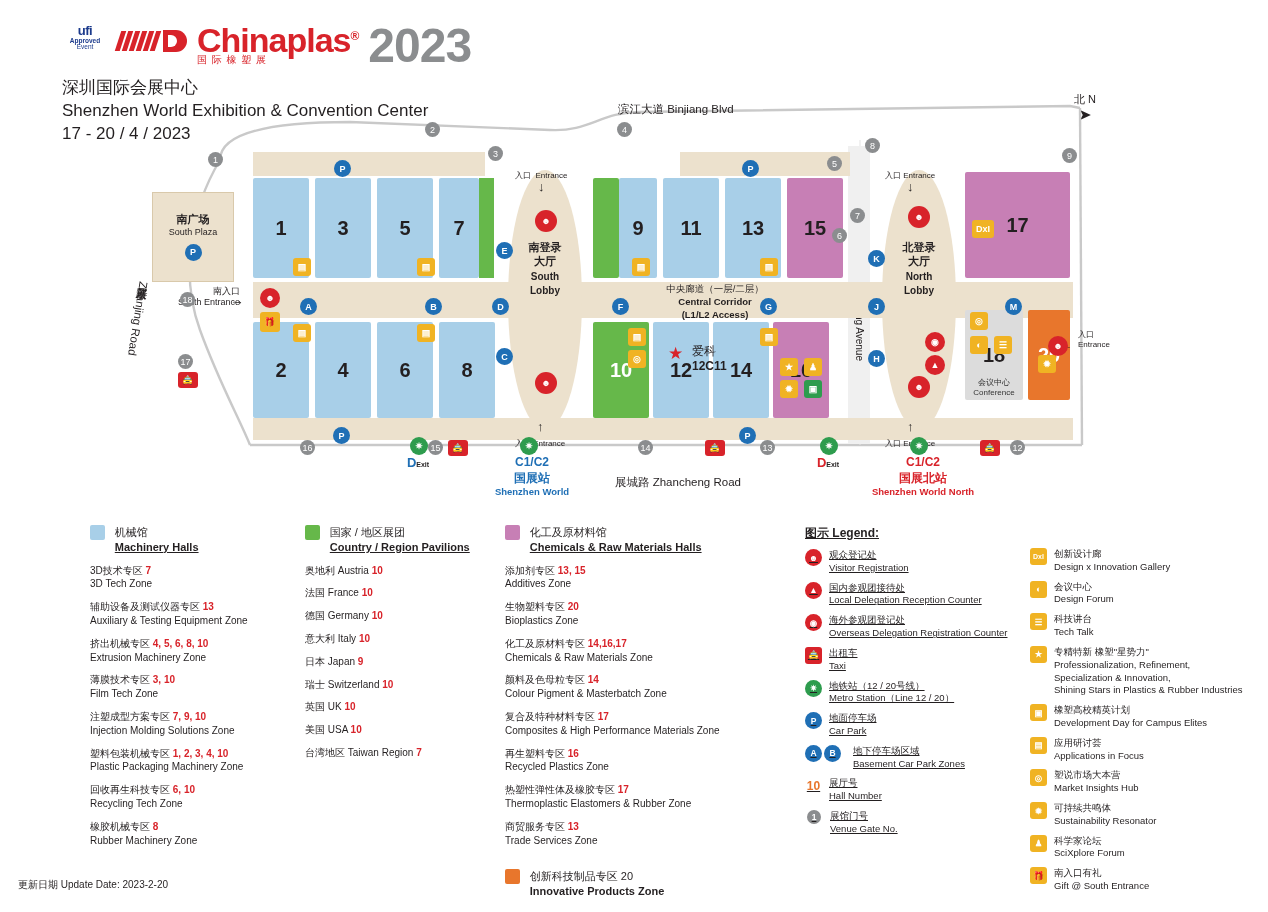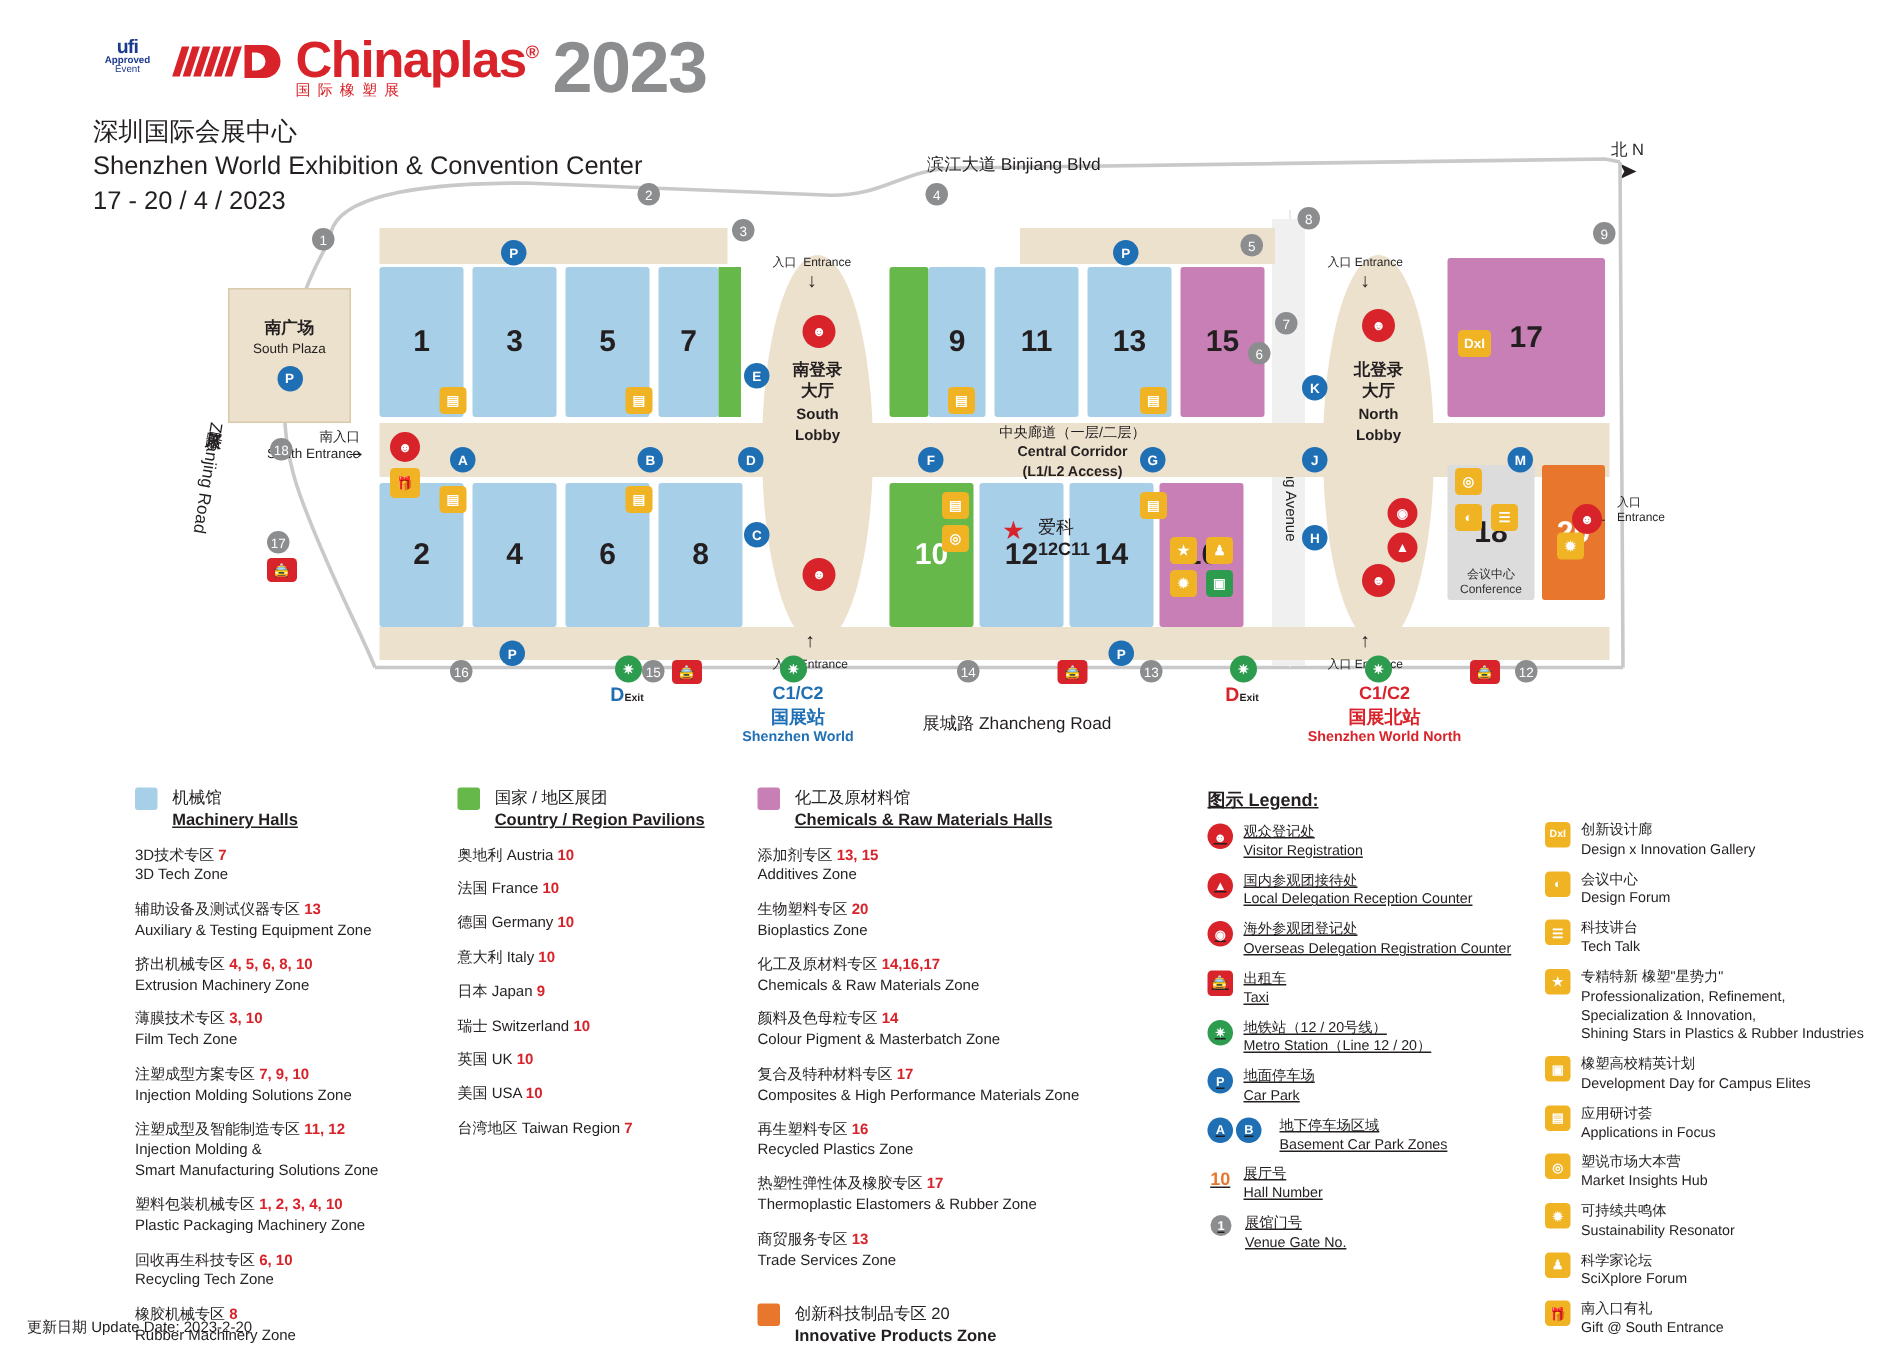--- a/index.html
+++ b/index.html
@@ -338,22 +338,20 @@
         <span class="cat-title">
           <span class="cn">机械馆</span>
           <span class="en">Machinery Halls</span>
         </span>
       </div>
       <div class="entry"><span class="cn">3D技术专区</span> <span class="num">7</span><br><span>3D Tech Zone</span></div>
       <div class="entry"><span class="cn">辅助设备及测试仪器专区</span> <span class="num">13</span><br><span>Auxiliary &amp; Testing Equipment Zone</span></div>
       <div class="entry"><span class="cn">挤出机械专区</span> <span class="num">4, 5, 6, 8, 10</span><br><span>Extrusion Machinery Zone</span></div>
       <div class="entry"><span class="cn">薄膜技术专区</span> <span class="num">3, 10</span><br><span>Film Tech Zone</span></div>
       <div class="entry"><span class="cn">注塑成型方案专区</span> <span class="num">7, 9, 10</span><br><span>Injection Molding Solutions Zone</span></div>
-      <div class="entry"><span class="cn">注塑成型及智能制造专区</span> <span class="num">11, 12</span><br><span style="white-space:pre-line;">Injection Molding &amp;
-Smart Manufacturing Solutions Zone</span></div>
       <div class="entry"><span class="cn">塑料包装机械专区</span> <span class="num">1, 2, 3, 4, 10</span><br><span>Plastic Packaging Machinery Zone</span></div>
       <div class="entry"><span class="cn">回收再生科技专区</span> <span class="num">6, 10</span><br><span>Recycling Tech Zone</span></div>
       <div class="entry"><span class="cn">橡胶机械专区</span> <span class="num">8</span><br><span>Rubber Machinery Zone</span></div>
     </div>
 
     <div class="col" style="left:215px; width:200px;">
       <div>
         <span class="swatch" style="background:#66b84a;"></span>
         <span class="cat-title">
           <span class="cn">国家 / 地区展团</span>

